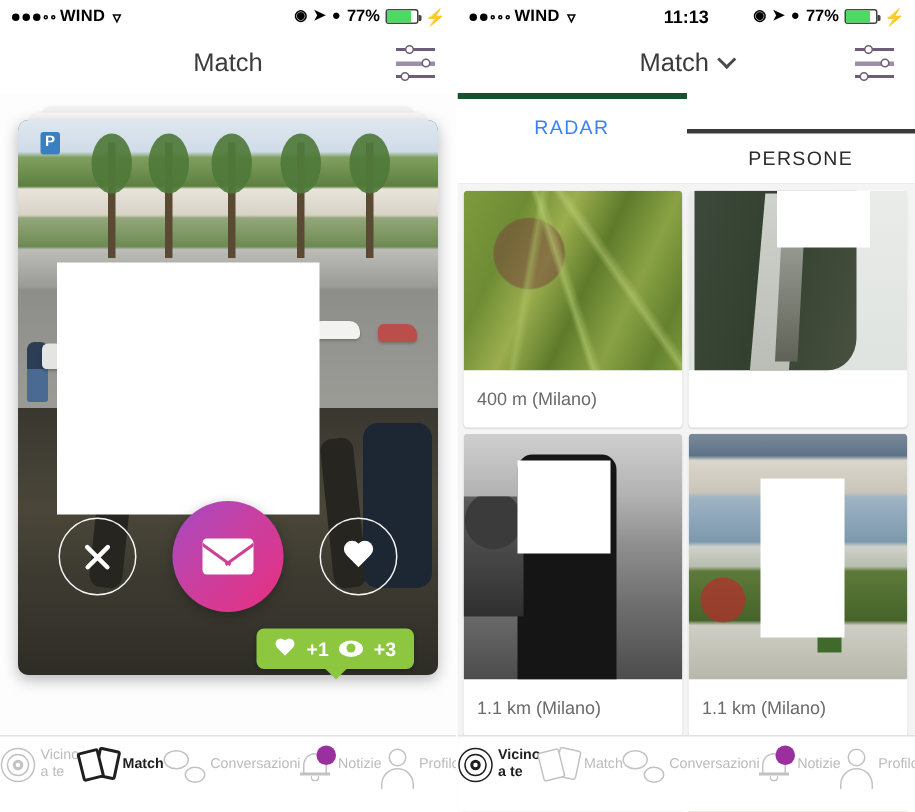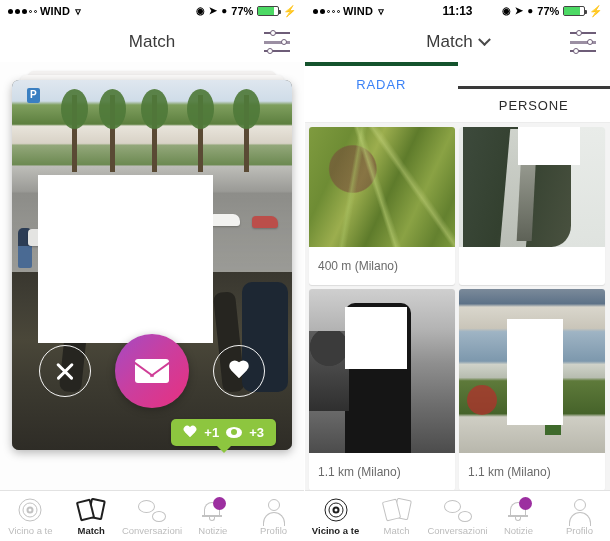--- a/index.html
+++ b/index.html
@@ -373,21 +373,21 @@
   .wb-c3 { left: 36px; top: 18px; width: 62px; height: 62px; }
   .wb-c4 { left: 48px; top: 30px; width: 56px; height: 106px; }
 
   
   .tabbar {
     position: absolute; left: 0; right: 0; bottom: 0; height: 51px;
     background: #fff; border-top: 1px solid #e2e2e2;
     display: flex; align-items: flex-start; padding-top: 5px;
   }
   .tab {
-    flex: 1; display: flex; flex-direction: column;
+    flex: 1; display: flex; flex-direction: row;
     align-items: center; gap: 3px; cursor: pointer;
   }
   .tab .ic { height: 26px; display: flex; align-items: flex-end; justify-content: center; position: relative; }
   .tab .lbl { font-size: 9.5px; color: #bcbcbc; }
   .tab.active .lbl { color: #1f1f1f; font-weight: bold; }
 
   .ic-radar { width: 24px; height: 24px; position: relative; }
   .ic-radar i, .ic-radar b, .ic-radar u {
     position: absolute; border-radius: 50%; border: 1.6px solid #c2c2c2;
     left: 50%; top: 50%; transform: translate(-50%,-50%);

